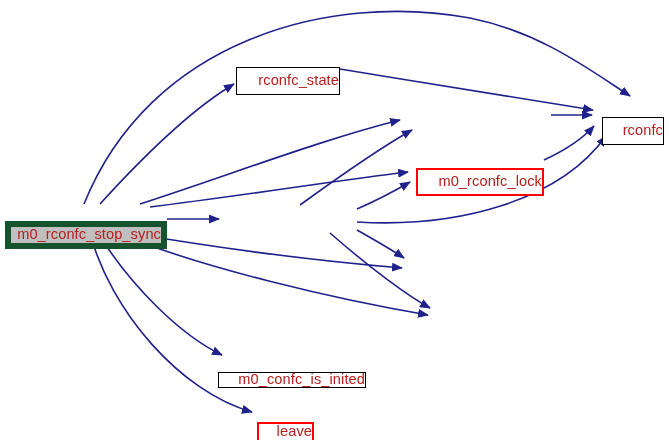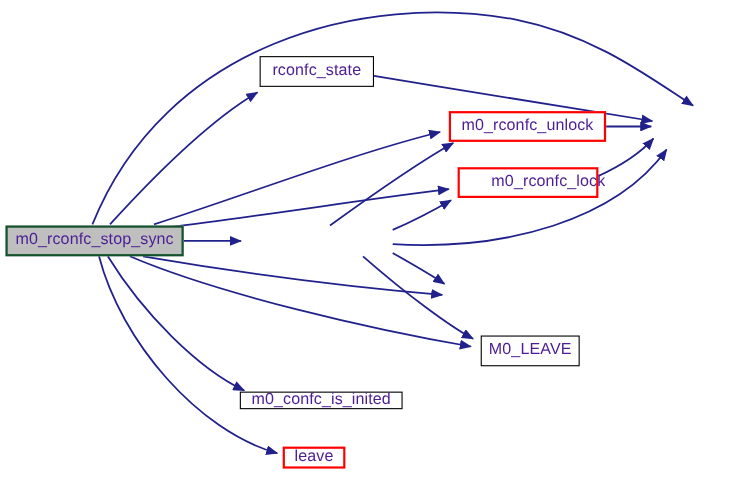--- a/index.html
+++ b/index.html
@@ -20,35 +20,36 @@
     left: 0;
     top: 0;
     width: 669px;
     height: 440px;
   }
   .node {
     position: absolute;
     box-sizing: border-box;
     display: flex;
     align-items: center;
-    justify-content: center;
+    justify-content: flex-end;
     white-space: nowrap;
     font-size: 14.6px;
-    color: #4c1d95;
+    color: #b91c1c;
     background: #ffffff;
     border: 1px solid #000000;
     z-index: 5;
     letter-spacing: 0.1px;
+    margin-top: 16px;
   }
   .node.red {
     border: 2px solid #ff0000;
   }
   .node.current {
     background: #bfbfbf;
-    border: 2px solid #14532d;
+    border: 6px solid #14532d;
   }
   .node-label {
     display: block;
     line-height: 1;
     padding-bottom: 1px;
   }
 </style>
 </head>
 <body>
 
@@ -99,34 +100,31 @@
   </svg>
 
   <div class="node current" style="left:5px; top:205px; width:162px; height:28px;">
     <span class="node-label">m0_rconfc_stop_sync</span>
   </div>
 
   <div class="node" style="left:236px; top:51px; width:104px; height:28px;">
     <span class="node-label">rconfc_state</span>
   </div>
 
-  <div class="node red" style="left:408px; top:101px; width:143px; height:28px;">
-    <span class="node-label">m0_rconfc_unlock</span>
+
+  <div class="node" style="left:602px; top:101px; width:62px; height:28px;">
+    <span class="node-label">rconfc</span>
   </div>
-
 
   <div class="node red" style="left:416px; top:152px; width:128px; height:28px;padding-left:37px;">
     <span class="node-label">m0_rconfc_lock</span>
   </div>
 
 
 
-  <div class="node" style="left:437px; top:305px; width:90px; height:28px;">
-    <span class="node-label">M0_LEAVE</span>
-  </div>
 
   <div class="node" style="left:218px; top:356px; width:148px; height:16px;">
     <span class="node-label">m0_confc_is_inited</span>
   </div>
 
   <div class="node red" style="left:257px; top:406px; width:57px; height:20px;">
     <span class="node-label">leave</span>
   </div>
 
 </div>

